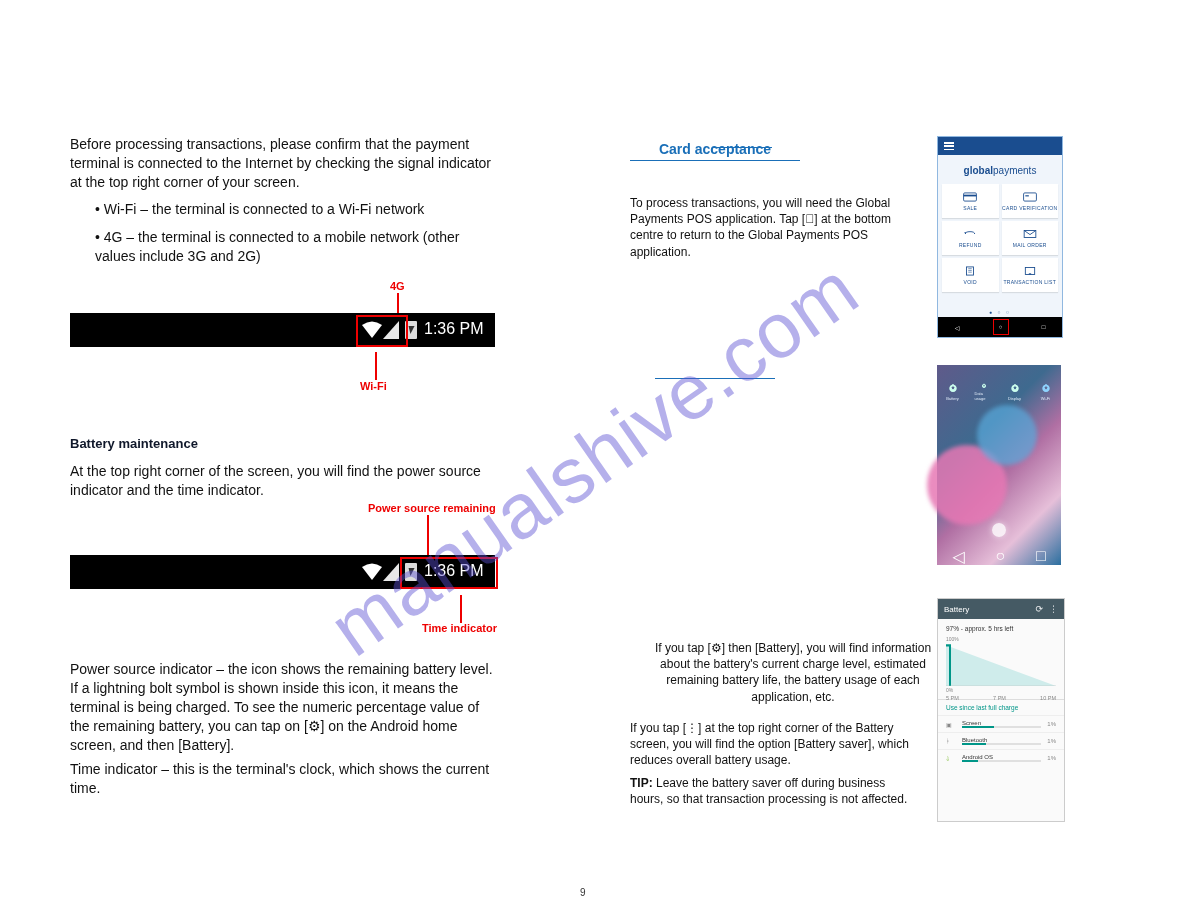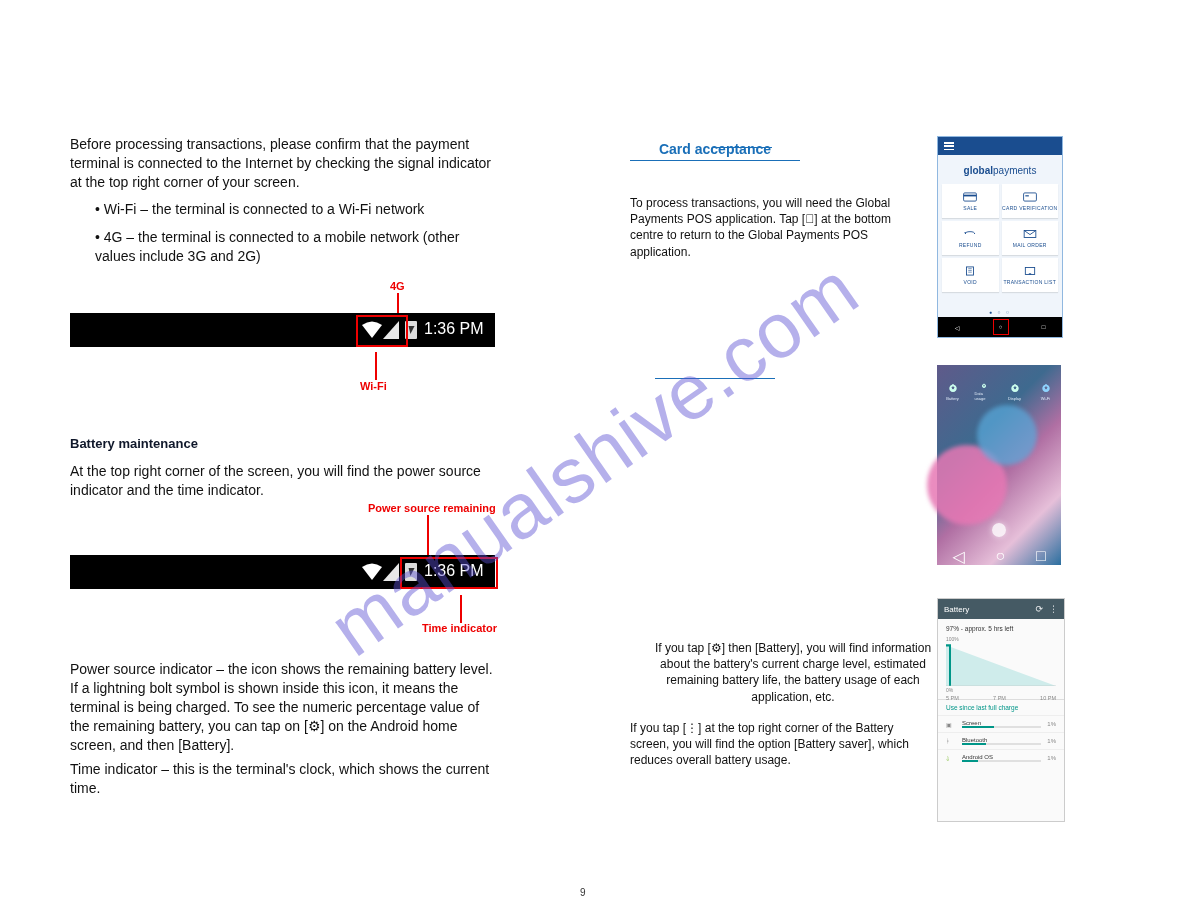--- a/index.html
+++ b/index.html
@@ -200,20 +200,24 @@
 
 <div class="rc h" style="left:630px; top:140px; width:170px; text-align:center;">Card acceptance</div>
 <div style="position:absolute; left:630px; top:160px; width:170px; height:1px; background:#1a6fb8;"></div>
 <div style="position:absolute; left:712px; top:147px; width:60px; height:1px; background:#1a6fb8;"></div>
 
 <div class="rc" style="left:630px; top:195px; width:290px;">To process transactions, you will need the Global Payments POS application. Tap [⃝] at the bottom centre to return to the Global Payments POS application.</div>
 <div style="position:absolute; left:655px; top:378px; width:120px; height:1px; background:#1a6fb8;"></div>
 
 <div class="rc" style="left:648px; top:640px; width:290px;text-align:center;">If you tap [⚙] then [Battery], you will find information about the battery's current charge level, estimated remaining battery life, the battery usage of each application, etc.</div>
 <div class="rc" style="left:630px; top:720px; width:290px;">If you tap [⋮] at the top right corner of the Battery screen, you will find the option [Battery saver], which reduces overall battery usage.</div>
+<div class="rc" style="left:630px; top:775px; width:290px;">
+  <b>TIP: </b>
+  <span> Leave the battery saver off during business hours, so that transaction processing is not affected.</span>
+</div>
 
 <div class="phone1" style="left:937px; top:136px;">
   <div class="topbar">
     <div class="ham">
           <span></span>
           <span></span>
           <span></span>
         </div>
   </div>
   <div class="logo">

